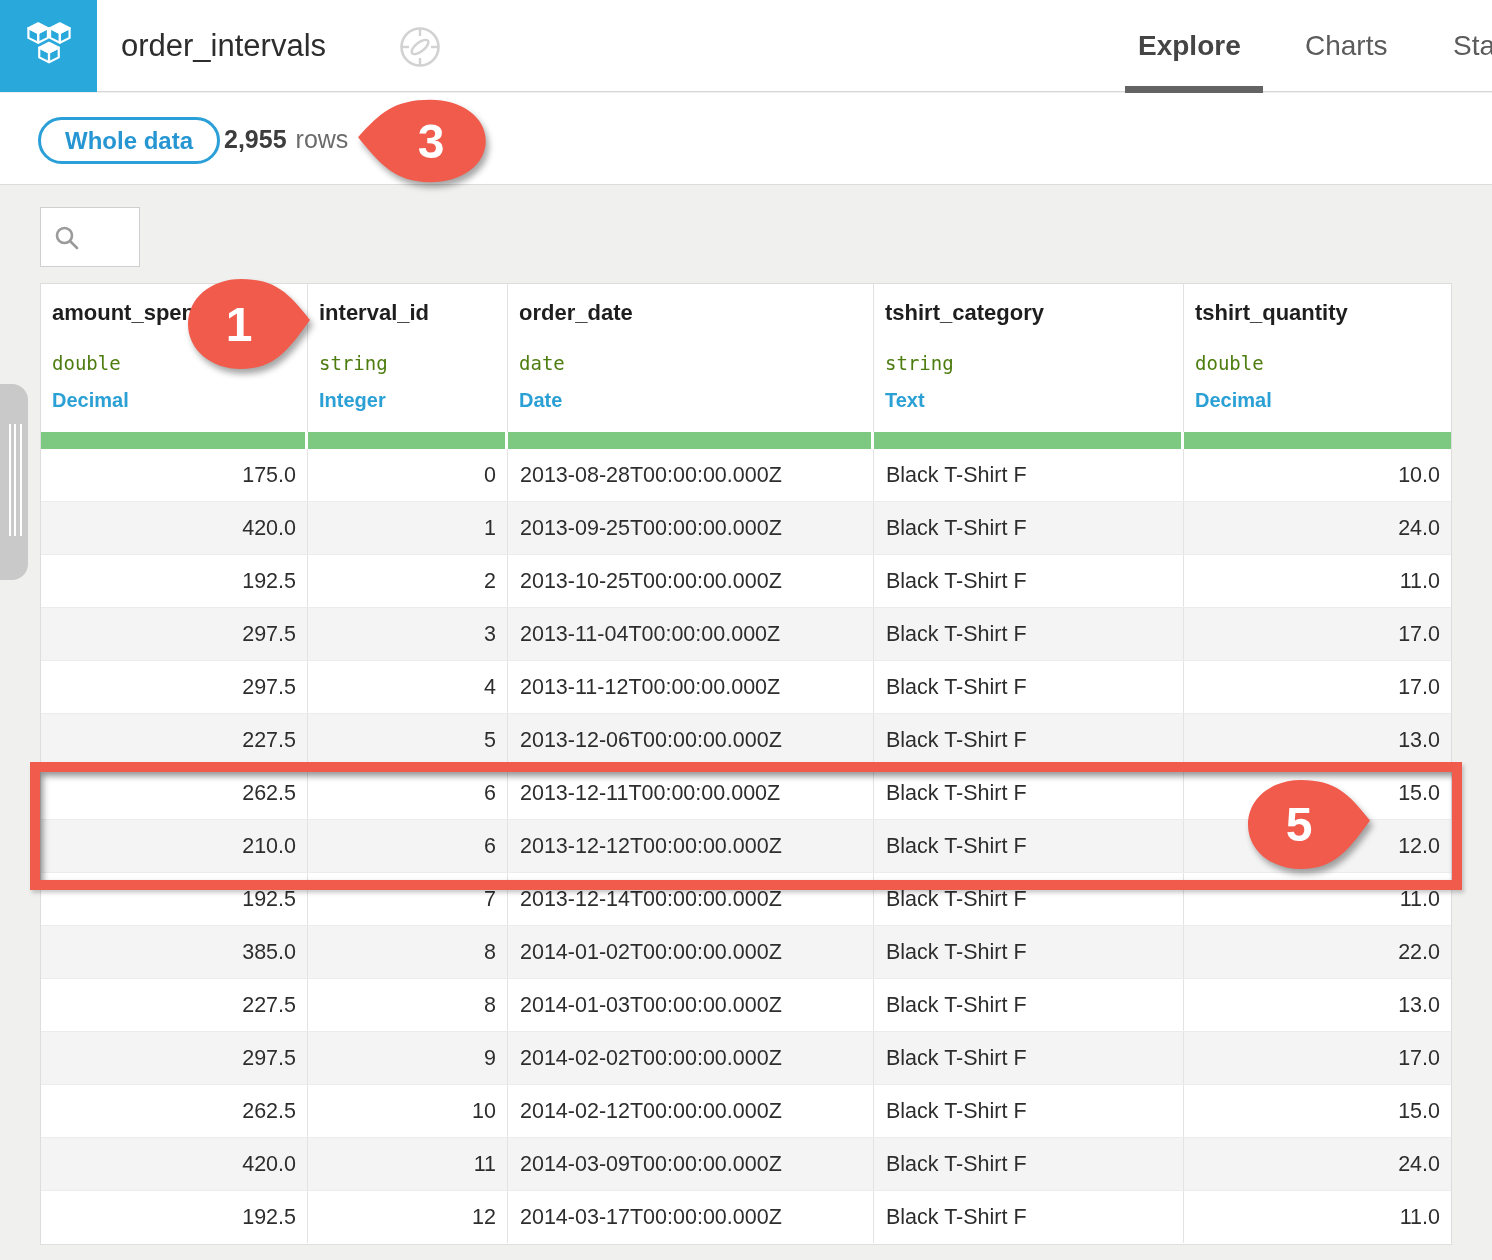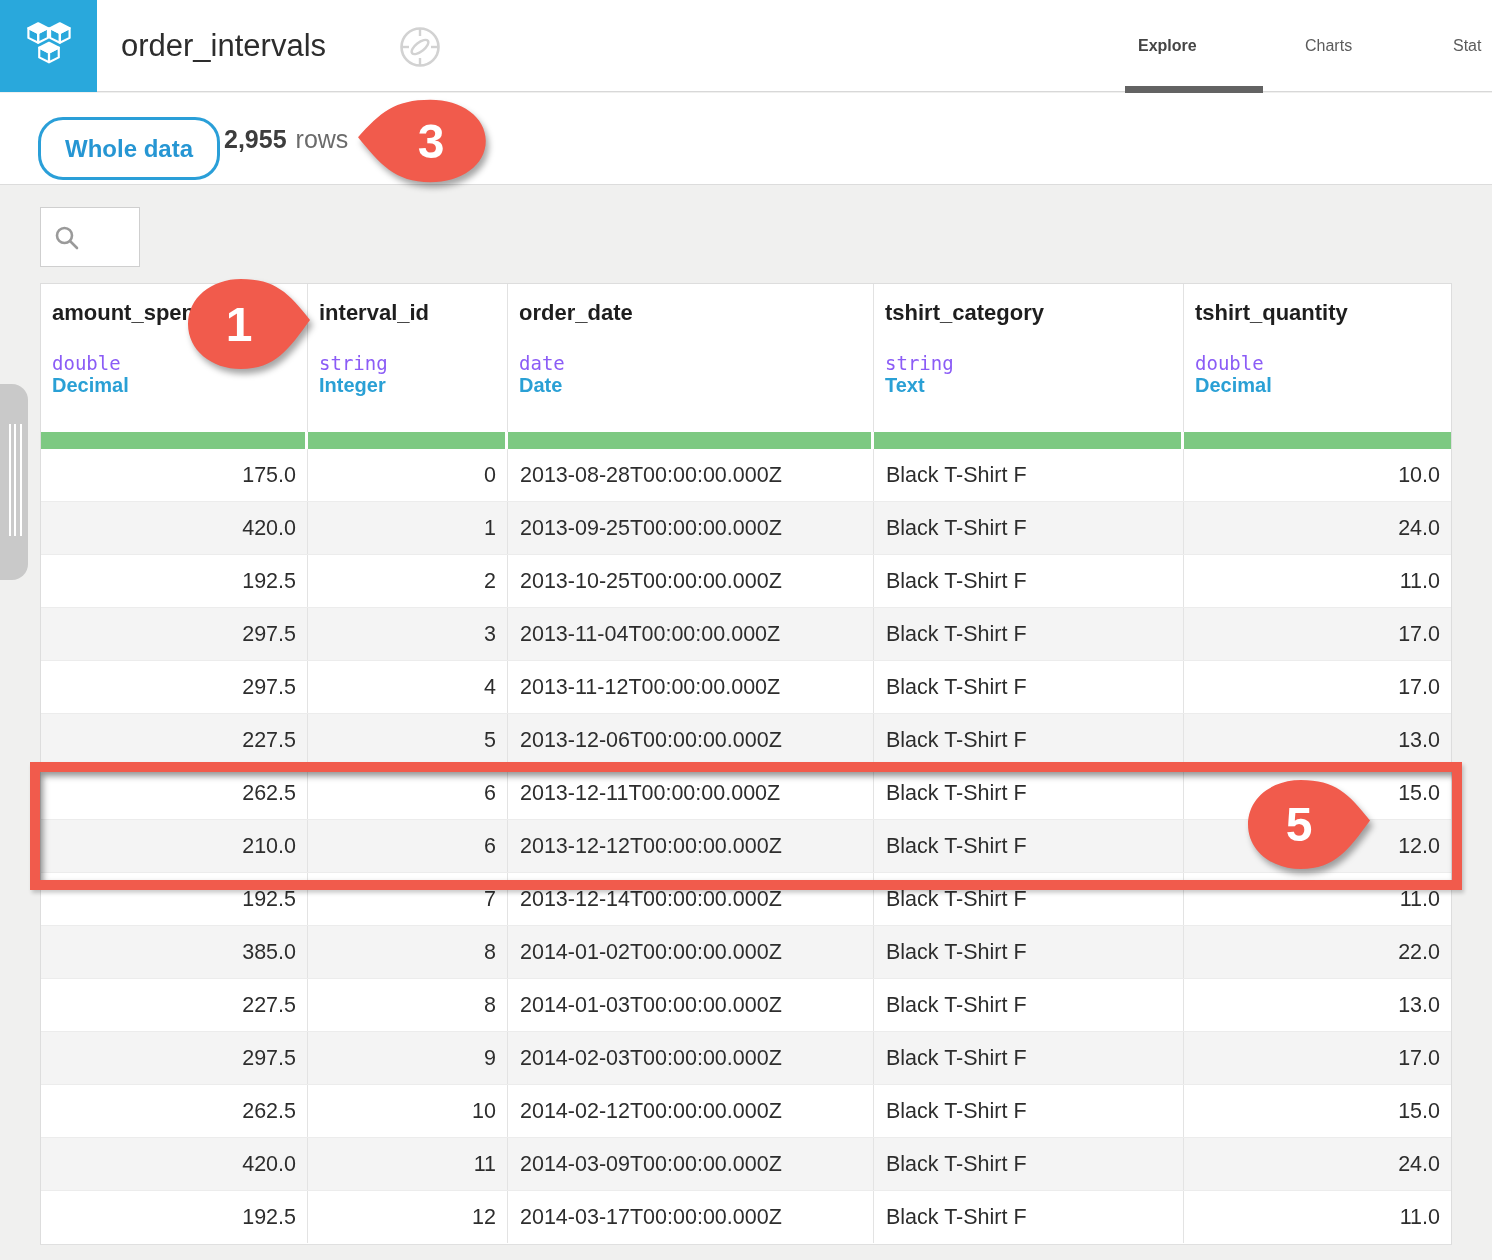--- a/index.html
+++ b/index.html
@@ -19,34 +19,34 @@
   .logo-tile {
     position:absolute; left:0; top:0; width:97px; height:92px;
     background:#29a8dc; display:flex; align-items:center; justify-content:center;
   }
   .dataset-title {
     position:absolute; left:121px; top:0; height:77px; line-height:92px;
     font-size:31px; color:#2d2d2d;
   }
   .compass { position:absolute; left:398px; top:25px; }
 
-  .tab { position:absolute; top:0; height:92px; line-height:92px; font-size:16px; color:#5b5b5b; cursor:pointer; white-space:nowrap; }
+  .tab { position:absolute; top:0; height:92px; line-height:92px; font-size:28px; color:#5b5b5b; cursor:pointer; white-space:nowrap; }
   .tab.active { font-weight:bold; color:#454545; }
   .tab-explore { left:1138px; }
   .tab-charts  { left:1305px; }
   .tab-stat    { left:1453px; }
   .tab-underline { position:absolute; left:1125px; top:86px; width:138px; height:7px; background:#636363; z-index:3; }
 
   
   .toolbar {
     position:absolute; top:93px; left:0; width:1492px; height:92px;
     background:#fff; border-bottom:1px solid #dcdcdc; z-index:2;
   }
   .sample-pill {
-    position:absolute; left:38px; top:24px; height:63px; line-height:42px;
+    position:absolute; left:38px; top:24px; height:47px; line-height:42px;
     padding:0 24px; border:3px solid #2a9fd8; border-radius:25px;
     color:#2696d3; font-weight:bold; font-size:24px; background:#fff; cursor:pointer;
   }
   .row-count { position:absolute; left:224px; top:0; height:92px; line-height:92px; font-size:25px; }
   .row-count .num { font-weight:bold; color:#3d3d3d;text-align:right; }
   .row-count .unit { color:#6b6b6b; margin-left:9px; }
 
   
   .search-box {
     position:absolute; left:40px; top:207px; width:100px; height:60px;
@@ -74,21 +74,21 @@
     position:absolute; left:40px; top:283px; width:1412px;
     background:#fff; border:1px solid #ddd; border-bottom:1px solid #e0e0e0; z-index:1;
   }
   .t-header { display:grid; grid-template-columns:var(--cols); }
   .h-cell {
     height:148px; padding:16px 10px 0 11px; border-right:1px solid #e2e2e2;
     overflow:hidden; white-space:nowrap; cursor:pointer;
   }
   .h-cell:last-child { border-right:none; }
   .h-cell .col-name { font-size:22px; font-weight:bold; color:#1e1e1e; margin-bottom:26px; }
-  .h-cell .col-type { font-family:"DejaVu Sans Mono", monospace; font-size:19px; color:#8b5cf6; }
+  .h-cell .col-type { font-family:"DejaVu Sans Mono", monospace; font-size:19px; color:#4d7c0f; margin-bottom:15px; }
   .h-cell .col-meaning { font-size:20px; color:#2aa0d5; cursor:pointer;font-weight:bold; }
 
   .t-quality { display:grid; grid-template-columns:var(--cols); height:17px; }
   .q-cell { background:#7dc982; border-right:3px solid #fff; cursor:pointer; }
   .q-cell:last-child { border-right:none; }
 
   .t-row { display:grid; grid-template-columns:var(--cols); height:53px; border-bottom:1px solid #ececec; background:#fff; }
   .t-row:last-child { border-bottom:none; }
   .t-row.stripe { background:#f4f4f4; }
   .t-cell {
@@ -288,21 +288,21 @@
       <div class="t-row">
         <div class="t-cell al-right">227.5</div>
         <div class="t-cell al-right">8</div>
         <div class="t-cell al-left">2014-01-03T00:00:00.000Z</div>
         <div class="t-cell al-left">Black T-Shirt F</div>
         <div class="t-cell al-right">13.0</div>
       </div>
       <div class="t-row stripe">
         <div class="t-cell al-right">297.5</div>
         <div class="t-cell al-right">9</div>
-        <div class="t-cell al-left">2014-02-03T00:00:00.000Z</div>
+        <div class="t-cell al-left">2014-02-02T00:00:00.000Z</div>
         <div class="t-cell al-left">Black T-Shirt F</div>
         <div class="t-cell al-right">17.0</div>
       </div>
       <div class="t-row">
         <div class="t-cell al-right">262.5</div>
         <div class="t-cell al-right">10</div>
         <div class="t-cell al-left">2014-02-12T00:00:00.000Z</div>
         <div class="t-cell al-left">Black T-Shirt F</div>
         <div class="t-cell al-right">15.0</div>
       </div>

